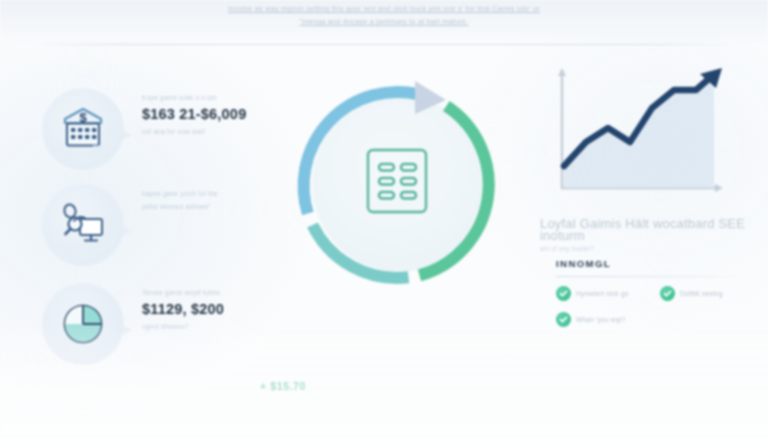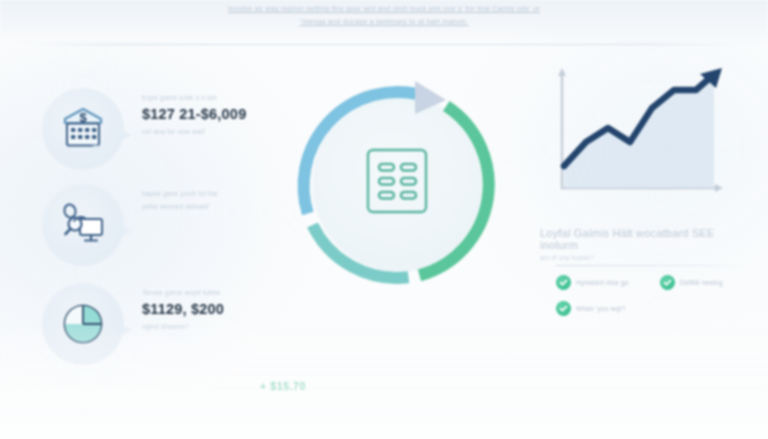--- a/index.html
+++ b/index.html
@@ -95,21 +95,21 @@
   .cycle-core{
     position:absolute;left:82px;top:82px;width:80px;height:80px;
     display:flex;align-items:center;justify-content:center;
   }
 
   
   .chart-card{position:absolute;left:532px;top:62px;width:212px;height:152px;}
   .chart-cap{
     position:absolute;left:540px;top:218px;width:214px;text-align:left;
   }
-  .chart-cap .c1{color:#bcc9d6;font-size:11px;line-height:12px;letter-spacing:.2px;filter:blur(.5px);margin-top:9px;}
+  .chart-cap .c1{color:#bcc9d6;font-size:13px;line-height:12px;letter-spacing:.2px;filter:blur(.5px);}
   .chart-cap .c2{color:#cdd9e4;font-size:6.4px;line-height:11px;letter-spacing:.2px;filter:blur(.6px);margin-top:1px;}
 
   
   .check-panel{position:absolute;left:556px;top:258px;width:200px;}
   .check-title{
     color:#2b3e52;font-weight:bold;font-size:9.6px;letter-spacing:1.4px;
     filter:blur(.35px);
   }
   .check-rule{
     margin-top:7px;width:192px;height:1px;
@@ -169,21 +169,21 @@
           <rect x="12" y="29" width="4.4" height="4" rx="1"></rect>
           <rect x="19" y="29" width="4.4" height="4" rx="1"></rect>
           <rect x="26" y="29" width="4.4" height="4" rx="1"></rect>
           <rect x="33" y="29" width="4.4" height="4" rx="1"></rect>
         </g>
         <path d="M33 39.5 L40 39.5 L40 44 Z" fill="#dce9f4"></path>
       </svg>
     </div>
     <div class="stat-text">
       <div class="stat-sub">trope gams sokk n.n.set</div>
-      <div class="stat-value">$127 21-$6,009</div>
+      <div class="stat-value">$163 21-$6,009</div>
       <div class="stat-sub below">usf ana for now wali'</div>
     </div>
   </div>
 
   <div class="stat-row r2">
     <div class="bubble-tail"></div>
     <div class="bubble"></div>
     <div class="bubble-ico">
       <svg width="50" height="46" viewBox="0 0 50 46">
         <ellipse cx="12" cy="9" rx="5.5" ry="6.5" fill="none" stroke="#3b5f8a" stroke-width="2" transform="rotate(-18 12 9)"></ellipse>
@@ -260,20 +260,21 @@
       <path d="M190 6 L168 12 L184 26 Z" fill="#22446e"></path>
     </svg>
   </div>
 
   <div class="chart-cap">
     <div class="c1">Loyfal Gaimis Hält wocatbard SEE inoturm</div>
     <div class="c2">ani of ony busier?</div>
   </div>
 
   <div class="check-panel">
+    <div class="check-title">INNOMGL</div>
     <div class="check-rule"></div>
     <div class="check-grid">
 
       <div class="check-item">
         <span class="check-dot">
           <svg width="9" height="9" viewBox="0 0 9 9">
             <path d="M1.4 4.6 L3.4 6.6 L7.6 2.3" fill="none" stroke="#ffffff" stroke-width="1.7" stroke-linecap="round" stroke-linejoin="round"></path>
           </svg>
         </span>
         <span class="check-label">Hymelert nice go</span>

